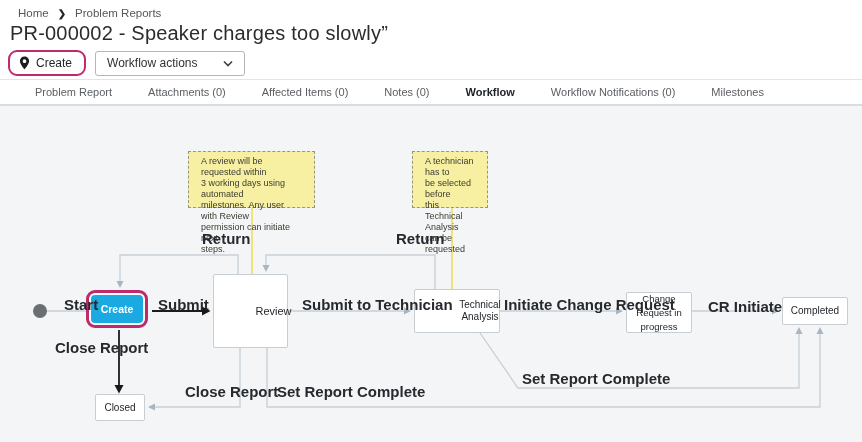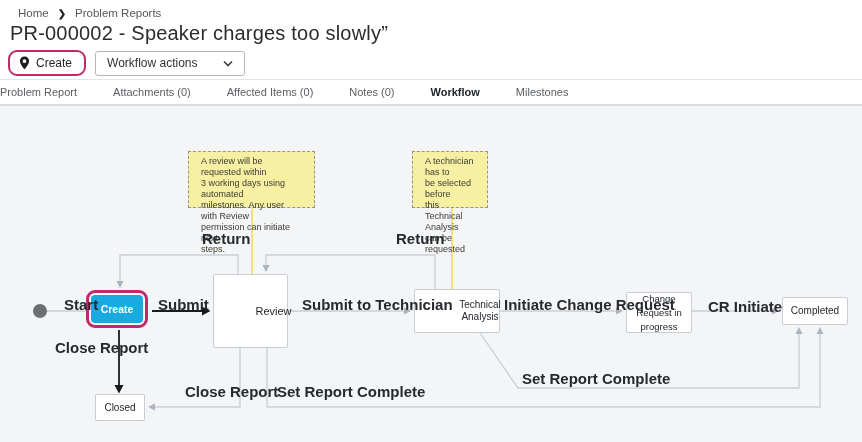--- a/index.html
+++ b/index.html
@@ -16,21 +16,21 @@
 
   .toolbar { position:absolute; left:8px; top:50px; display:flex; align-items:center; gap:9px; }
   .btn-create { display:inline-flex; align-items:center; gap:6px; height:26px; padding:0 12px 0 9px;
     background:#fff; border:2.5px solid #bf2a6c; border-radius:9px; font-size:12px; color:#232629; cursor:pointer; }
   .btn-wfactions { display:inline-flex; align-items:center; gap:25px; height:25px; padding:0 11px;
     background:#fff; border:1px solid #b4b6b8; border-radius:3px; font-size:12px; color:#303335; cursor:pointer; }
 
   
   .tabbar { position:absolute; left:0; top:79px; width:862px; height:27px; background:#fff;
     border-top:1px solid #e3e4e6; border-bottom:2px solid #dadcde; display:flex; align-items:center;
-    gap:36px; overflow:hidden; }
+    padding-left:35px; gap:36px; overflow:hidden; }
   .tab { position:relative; font-size:11px; color:#5a5e62; white-space:nowrap; cursor:pointer; height:25px;
     display:flex; align-items:center; }
   .tab.active { color:#1d2125; font-weight:bold; }
   .tab.active::after { content:""; position:absolute; left:-6px; right:-6px; bottom:-2px; height:3px; background:#2397d3; }
 
   
   .canvas { position:absolute; left:0; top:106px; width:862px; height:336px; background:#f4f5f6; }
   .canvas svg.wires { position:absolute; left:0; top:0; }
 
   .node { position:absolute; background:#fff; border:1px solid #c8cdd3; border-radius:2px;
@@ -82,20 +82,21 @@
       </span>
     </button>
   </div>
 
   <div class="tabbar">
     <div class="tab">Problem Report</div>
     <div class="tab">Attachments (0)</div>
     <div class="tab">Affected Items (0)</div>
     <div class="tab">Notes (0)</div>
     <div class="tab active">Workflow</div>
+    <div class="tab">Workflow Notifications (0)</div>
     <div class="tab">Milestones</div>
   </div>
 
   <div class="canvas">
 
     <svg class="wires" width="862" height="336">
       <defs>
         <marker id="ag" markerWidth="9" markerHeight="9" refX="1" refY="4" orient="auto" markerUnits="userSpaceOnUse">
           <path d="M0 0.5 L7 4 L0 7.5 Z" fill="#a9b6c1"></path>
         </marker>

